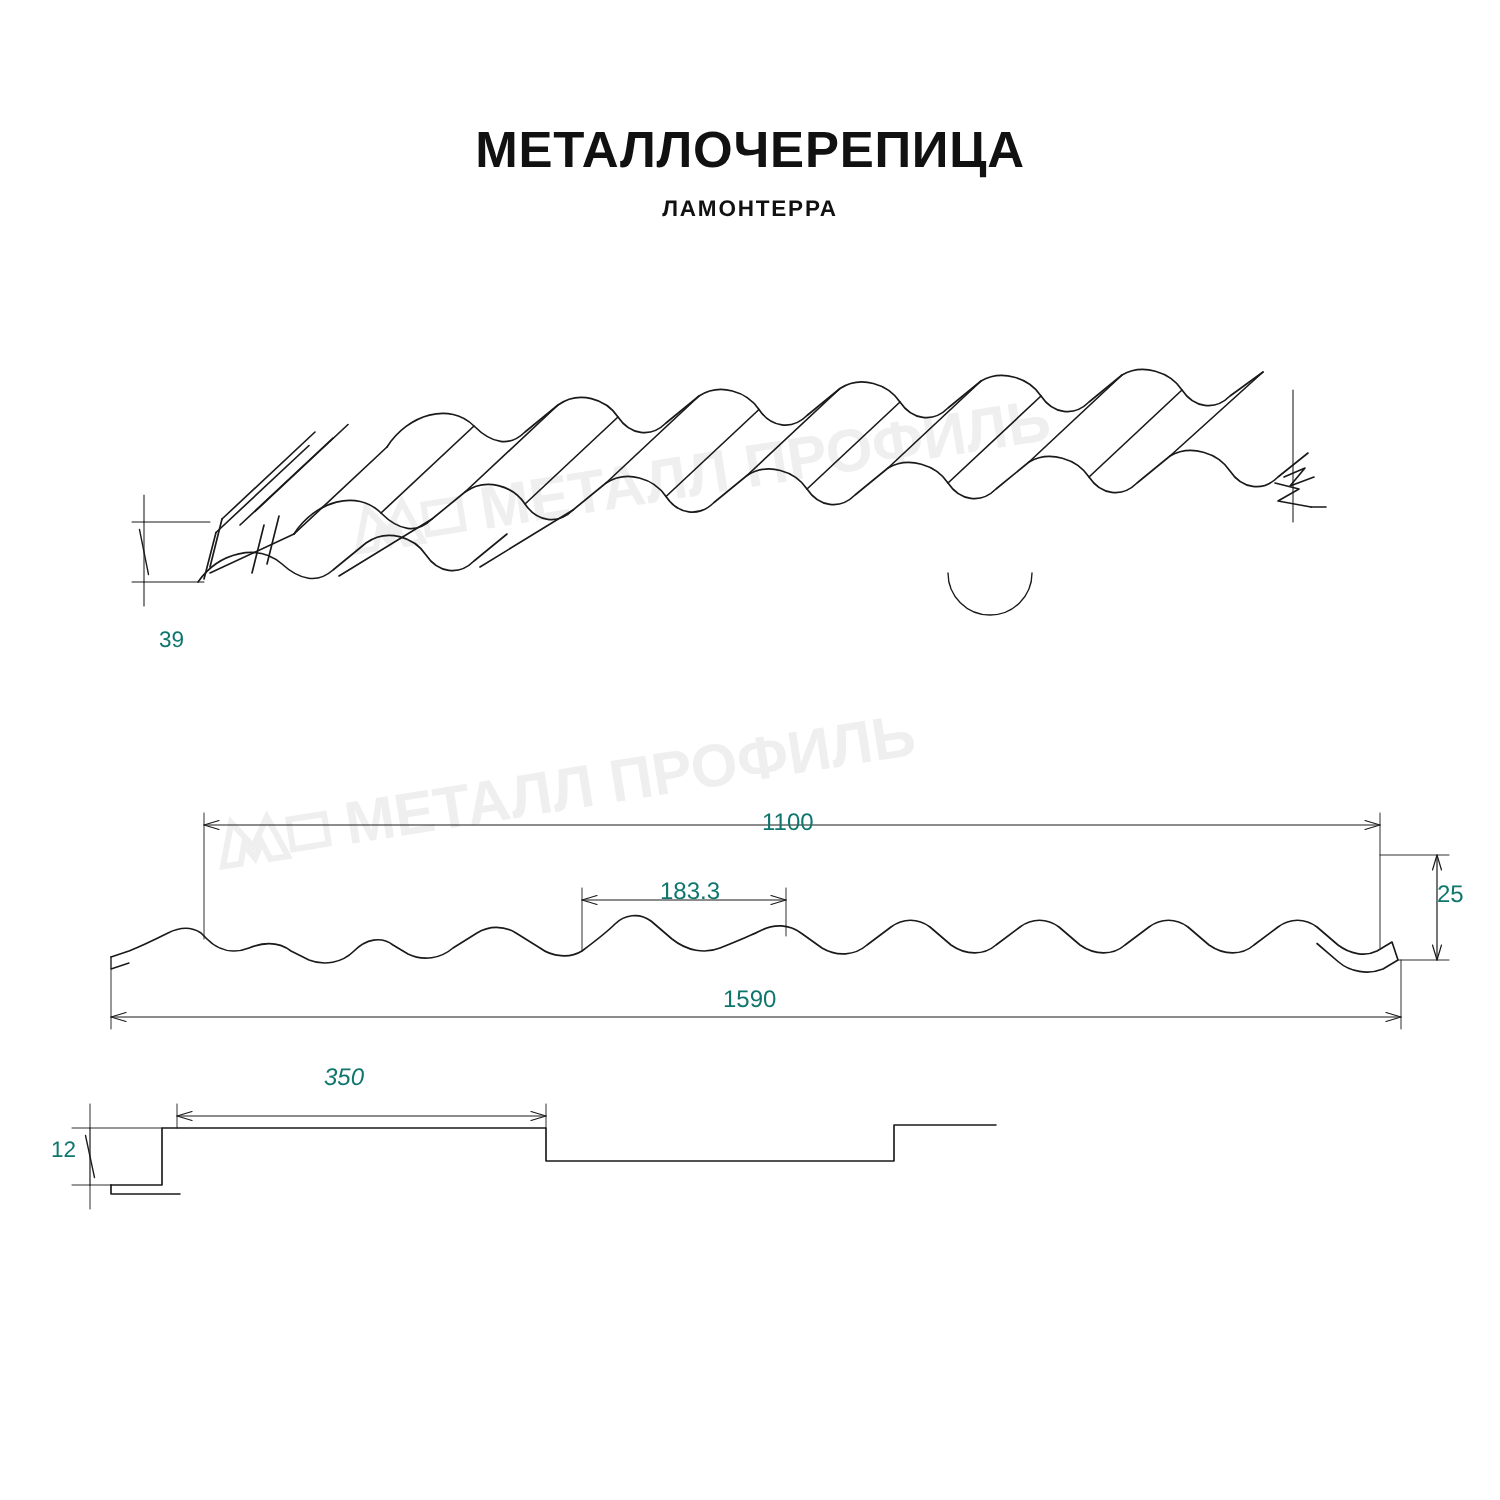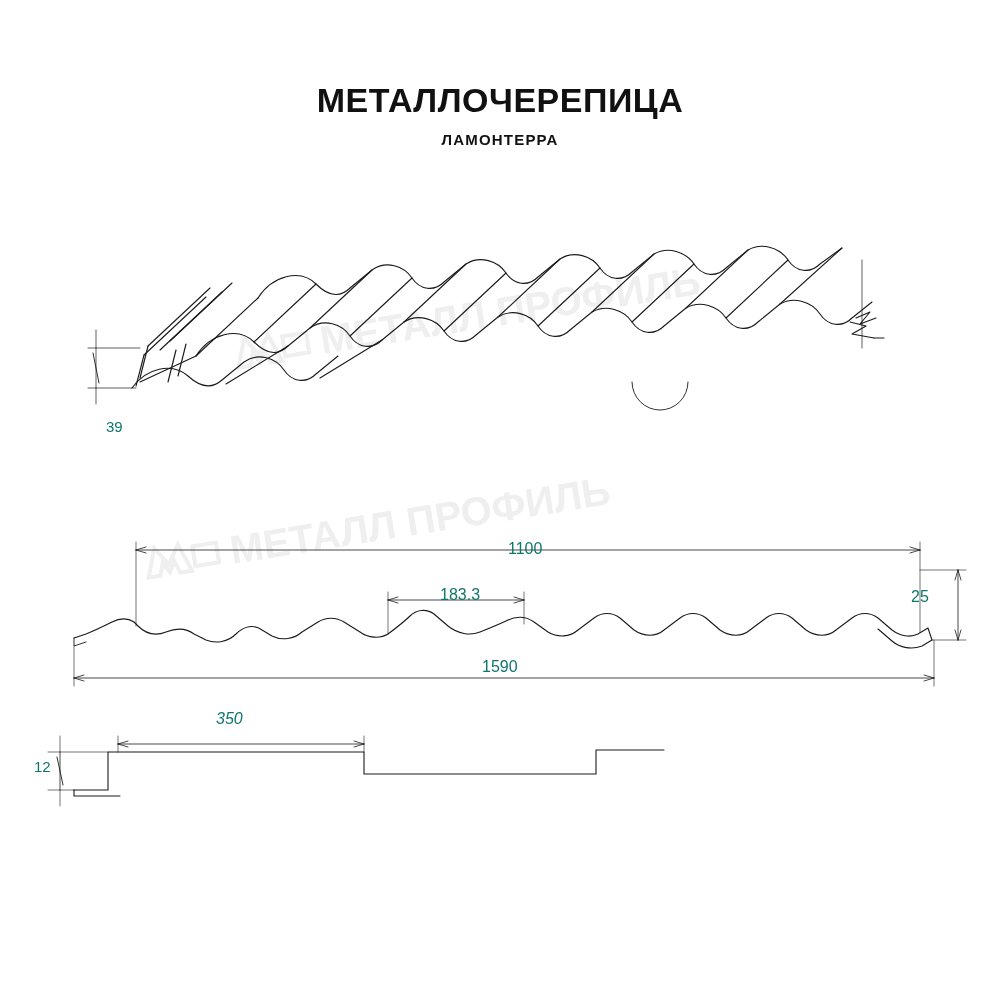--- a/index.html
+++ b/index.html
@@ -311,18 +311,18 @@
       </g>
 
     </g>
   </svg>
 
   <div class="dim-label" style="top:418px;left:106px;">39</div>
 
   <div class="dim-label" style="top:540px;left:508px;font-size:16px;">1100</div>
   <div class="dim-label" style="top:586px;left:428px;font-size:16px;margin-left:12px;">183.3</div>
   <div class="dim-label" style="top:658px;left:482px;font-size:16px;">1590</div>
-  <div class="dim-label" style="top:588px;left:911px;font-size:16px;">25</div>
+  <div class="dim-label" style="top:588px;left:958px;font-size:16px;">25</div>
 
   <div class="dim-label" style="top:710px;left:216px;font-size:16px;font-style:italic;">350</div>
   <div class="dim-label" style="top:758px;left:34px;font-size:15px;">12</div>
 
 </div>
 
 </body></html>

